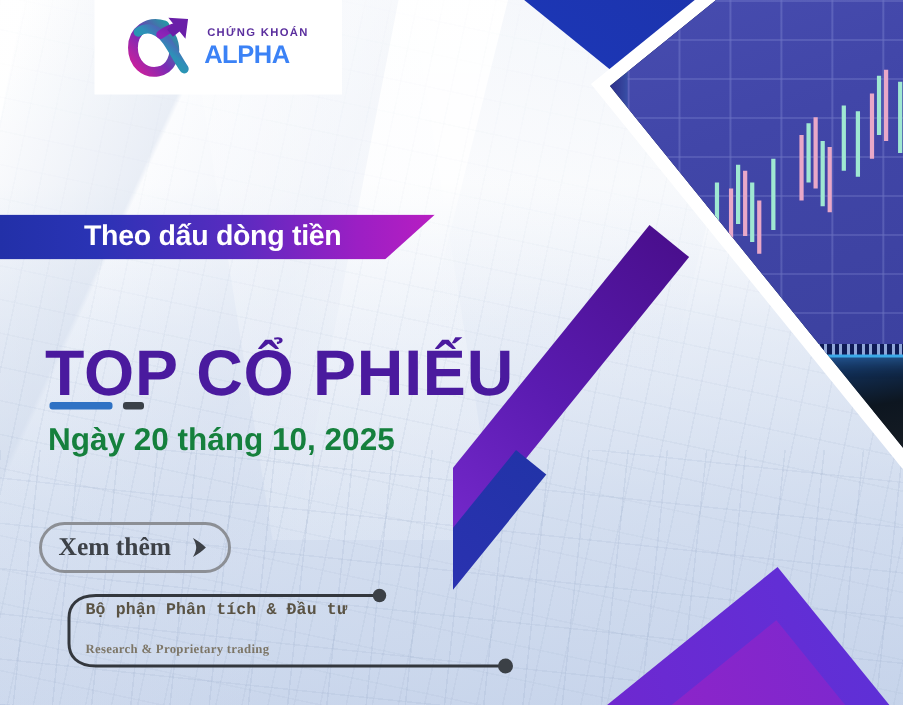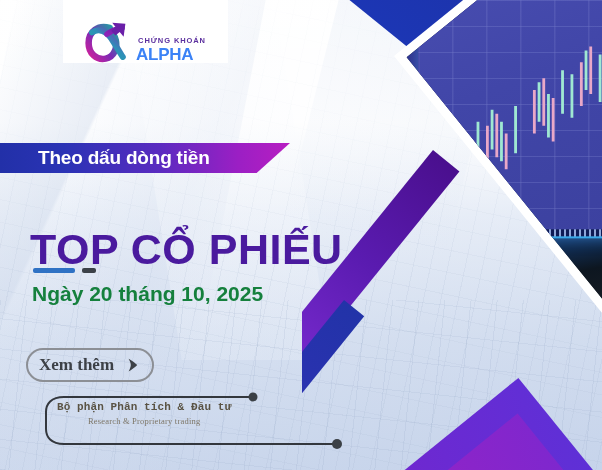--- a/index.html
+++ b/index.html
@@ -49,21 +49,21 @@
   .grid-lines2{
     position:absolute;left:0;top:300px;right:0;bottom:0;opacity:.40;
     background-image:
       repeating-linear-gradient(96deg,rgba(130,150,184,.35) 0px,rgba(130,150,184,.35) 1px,transparent 1px,transparent 26px),
       repeating-linear-gradient(6deg,rgba(130,150,184,.28) 0px,rgba(130,150,184,.28) 1px,transparent 1px,transparent 30px);
   }
 
   
   .logo-plate{
     position:absolute;left:63px;top:0;width:165px;height:63px;
-    background:#ffffff;display:flex;align-items:flex-end;justify-content:center;gap:7px;
+    background:#ffffff;display:flex;align-items:center;justify-content:center;gap:7px;
   }
   .logo-mark{width:44px;height:42px;display:block;flex:none;margin-top:-2px;}
   .logo-words{display:flex;flex-direction:column;line-height:1;}
   .logo-sub{
     font-size:7.5px;font-weight:700;letter-spacing:.9px;color:#5b2f9e;
     margin:0 0 2px 2px;
   }
   .logo-main{
     font-size:17px;font-weight:800;letter-spacing:-.3px;color:#3b82f6;
   }
@@ -141,21 +141,21 @@
   
   .ribbon{
     position:absolute;left:0;top:143px;height:30px;width:290px;
     background:linear-gradient(90deg,#2230a8 0%,#2a33b5 22%,#5a2bc0 55%,#9b1fc4 82%,#b81ec2 100%);
     -webkit-clip-path:polygon(0 0,100% 0,88.5% 100%,0 100%);
             clip-path:polygon(0 0,100% 0,88.5% 100%,0 100%);
     display:flex;align-items:center;
   }
   .ribbon-text{
     color:#ffffff;font-size:19px;font-weight:700;letter-spacing:-.2px;
-    margin-left:38px;white-space:nowrap;
+    margin-left:56px;white-space:nowrap;
   }
 
   
   .title{
     position:absolute;left:30px;top:198px;
     font-size:43px;font-weight:800;color:#4a1a9e;letter-spacing:.5px;
     line-height:1.05;white-space:nowrap;
   }
 
   
@@ -185,22 +185,22 @@
     position:absolute;left:24px;top:396px;width:320px;height:52px;
   }
   .footer svg{position:absolute;left:0;top:0;overflow:visible;}
   .footer-txt{position:absolute;left:33px;top:5px;}
   .footer-main{
     font-family:Liberation Mono, monospace;
     font-size:11px;font-weight:700;color:#5a5344;white-space:nowrap;letter-spacing:.1px;
   }
   .footer-sub{
     font-family:"Liberation Serif",serif;
-    font-size:8.5px;font-weight:400;color:#7d7667;white-space:nowrap;
-    margin-top:3px;letter-spacing:.2px;text-align:center;
+    font-size:8.5px;font-weight:700;color:#7d7667;white-space:nowrap;
+    margin-top:14px;letter-spacing:.2px;
   }
 </style>
 </head>
 <body>
 
 <div class="stage">
 
   <div class="bg-photo">
     <div class="bg-bld bld-a"></div>
     <div class="bg-bld bld-b"></div>

